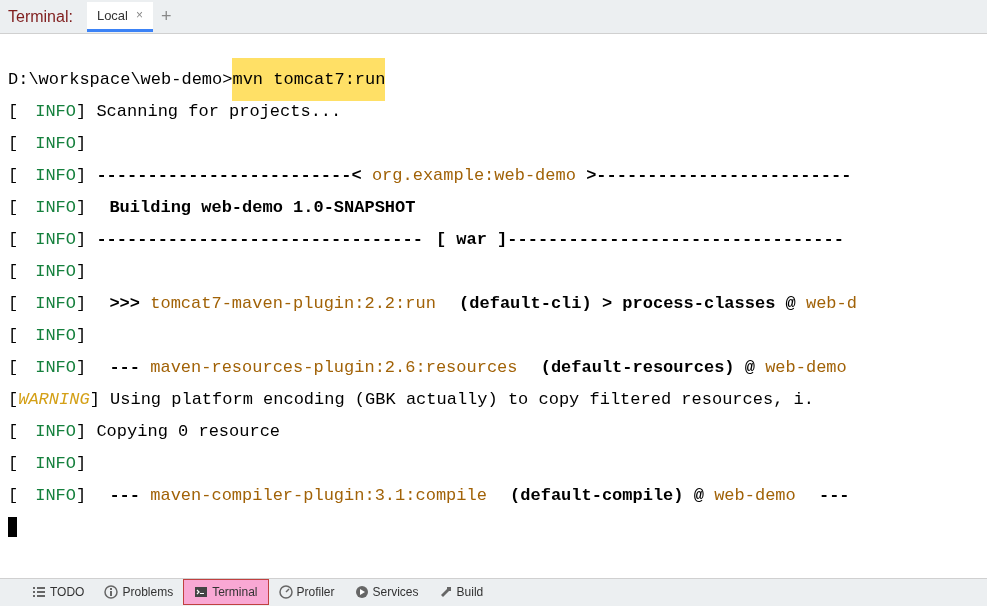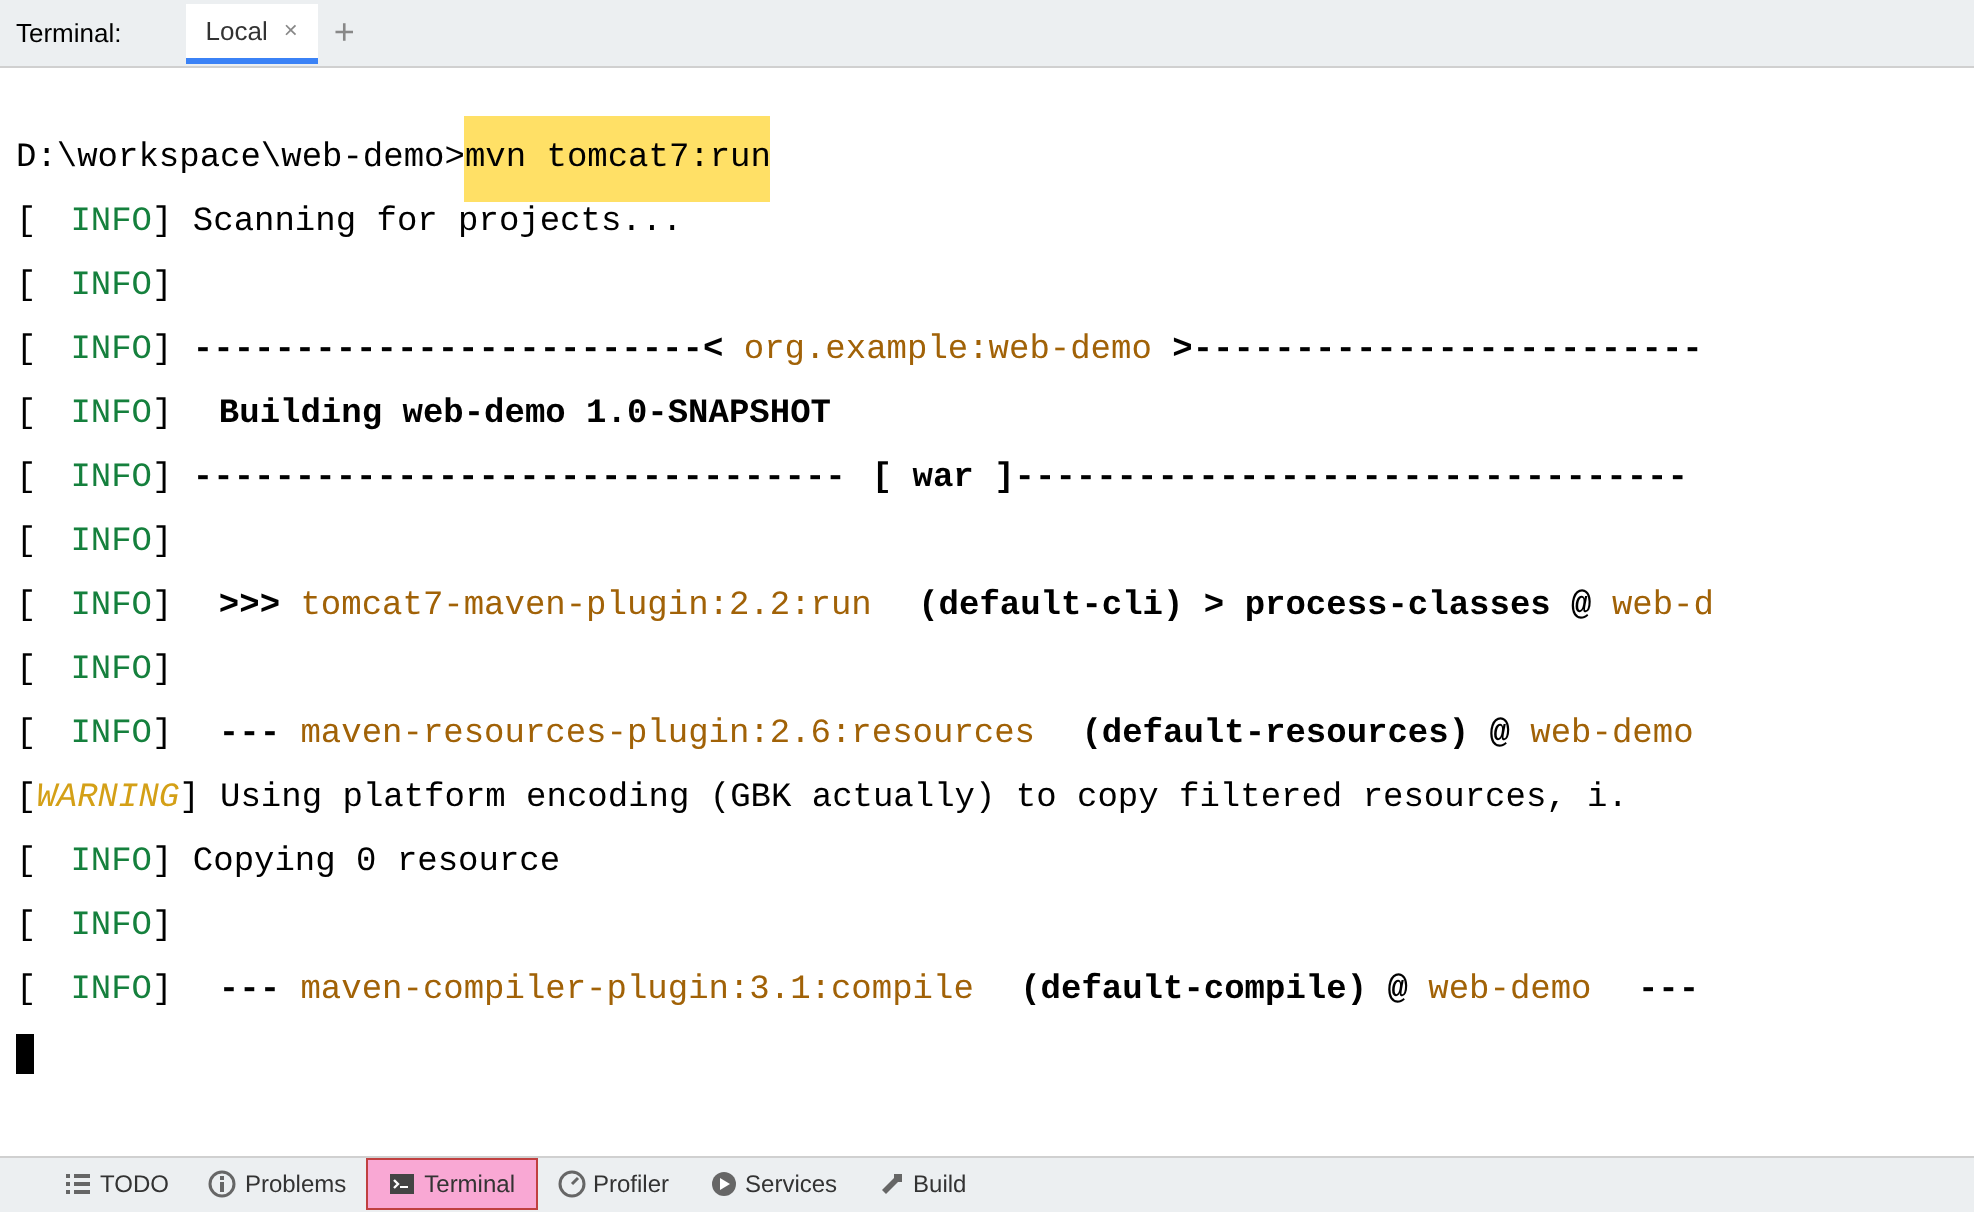--- a/index.html
+++ b/index.html
@@ -16,23 +16,23 @@
     }
     .top-bar {
       background: #eceff1;
       border-bottom: 1px solid #d0d0d0;
       height: 34px;
       display: flex;
       align-items: center;
       padding: 0 8px;
     }
     .top-label {
-      font-size: 13px;
-      color: #000000;
-      margin-right: 32px;
+      font-size: 16px;
+      color: #7f1d1d;
+      margin-right: 14px;
     }
     .tab {
       display: inline-flex;
       align-items: flex-start;
       gap: 6px;
       padding: 6px 10px;
       font-size: 13px;
       color: #333;
       cursor: pointer;
       position: relative;

